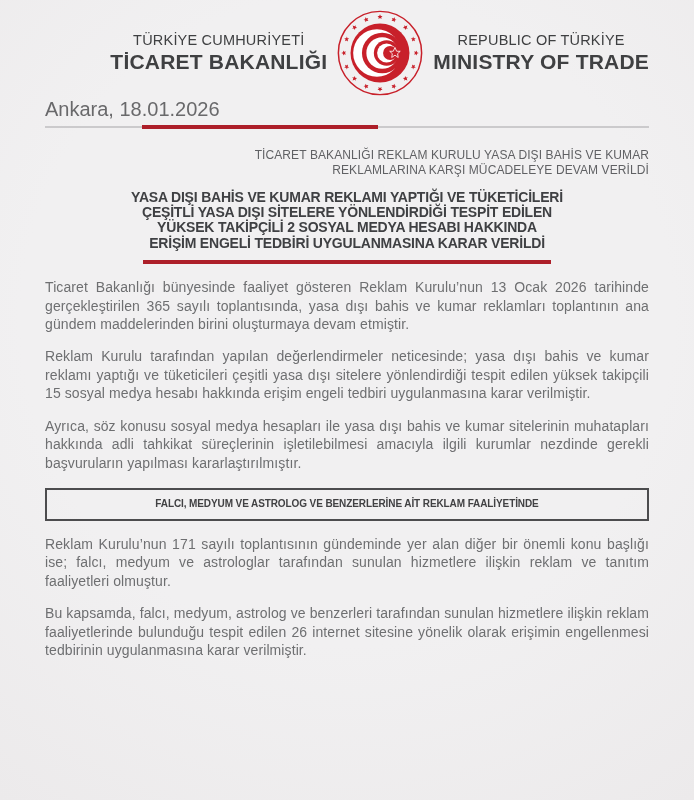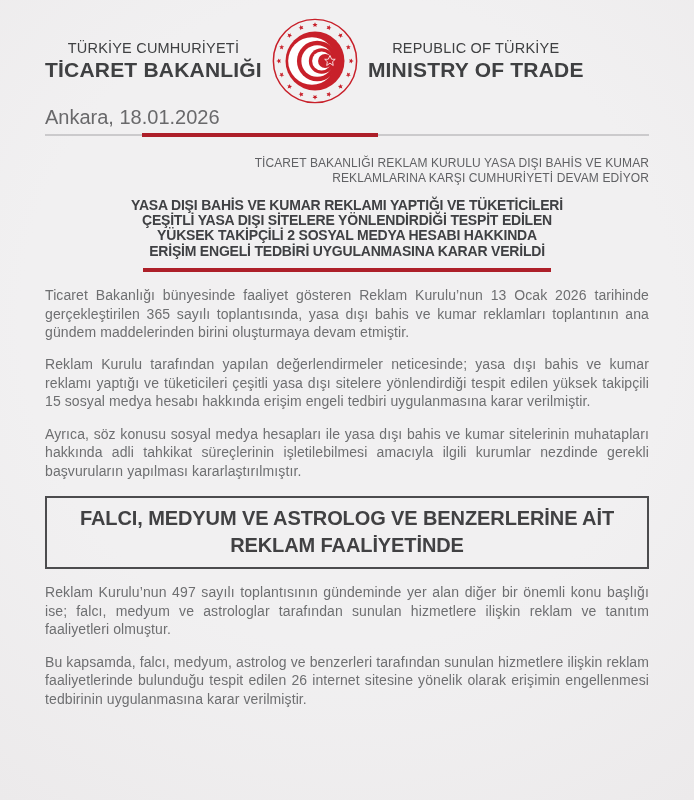--- a/index.html
+++ b/index.html
@@ -4,38 +4,38 @@
 <style>
   * { margin:0; padding:0; box-sizing:border-box; }
   html,body { background:#e9e8e9; }
   body { font-family:"Liberation Sans", sans-serif; }
   .page {
     width:694px; height:800px; margin:0 auto; overflow:hidden;
     background:radial-gradient(circle at 50% 40%, #f1f0f1 55%, #eceaeb 100%);
     padding:0 45px; position:relative;
   }
   
-  .header { display:flex; align-items:center; justify-content:flex-start; gap:9px; padding-top:17px; }
+  .header { display:flex; align-items:center; justify-content:flex-end; gap:9px; padding-top:9px; }
   .org-block { text-align:center; color:#3f4042; }
   .org-line1 { font-size:14.5px; letter-spacing:.2px; line-height:1.15; }
   .org-line2 { font-size:21px; font-weight:bold; letter-spacing:.2px; line-height:1.2; }
   .logo { width:88px; height:88px; flex:0 0 auto; }
   
   .dateline { font-size:20px; color:#69696b; margin-top:1px; }
   .divider { height:2px; background:#cbcacc; position:relative; margin-top:5px; }
   .divider-red { position:absolute; left:97px; top:-1px; width:236px; height:4px; background:#ad1f29; }
   
   .doc-title { margin-top:20px; text-align:right; color:#606164; font-size:12px; line-height:1.23; letter-spacing:.1px; }
   .headline { margin-top:12px; text-align:center; color:#3f4043; font-size:14px; font-weight:bold; line-height:1.1; letter-spacing:-0.2px; }
   .headline-rule { width:408px; height:4px; background:#ad1f29; margin:9px auto 0; }
   
   .para { margin-top:14px; font-size:14px; color:#6e6f71; line-height:1.32; text-align:justify; letter-spacing:.1px; }
   .box-heading {
     margin-top:16px; border:2px solid #4c4c4e; padding:7px 8px 8px;
-    text-align:center; color:#414143; font-size:20px; font-weight:bold; line-height:1.35; letter-spacing:-0.1px;
+    text-align:center; color:#414143; font-size:10px; font-weight:bold; line-height:1.35; letter-spacing:-0.1px;
   }
 </style>
 </head>
 <body>
 
 <div class="page">
 
   <div class="header">
     <div class="org-block">
       <div class="org-line1">TÜRKİYE CUMHURİYETİ</div>
@@ -81,35 +81,35 @@
     </div>
   </div>
 
   <div class="dateline">Ankara, 18.01.2026</div>
   <div class="divider">
     <div class="divider-red"></div>
   </div>
 
   <div class="doc-title">
     <div>TİCARET BAKANLIĞI REKLAM KURULU YASA DIŞI BAHİS VE KUMAR</div>
-    <div>REKLAMLARINA KARŞI CUMHURİYETİ DEVAM EDİYOR</div>
+    <div>REKLAMLARINA KARŞI MÜCADELEYE DEVAM VERİLDİ</div>
   </div>
 
   <div class="headline">
     <div>YASA DIŞI BAHİS VE KUMAR REKLAMI YAPTIĞI VE TÜKETİCİLERİ</div>
     <div>ÇEŞİTLİ YASA DIŞI SİTELERE YÖNLENDİRDİĞİ TESPİT EDİLEN</div>
     <div>YÜKSEK TAKİPÇİLİ 2 SOSYAL MEDYA HESABI HAKKINDA</div>
     <div>ERİŞİM ENGELİ TEDBİRİ UYGULANMASINA KARAR VERİLDİ</div>
   </div>
   <div class="headline-rule"></div>
 
   <p class="para">Ticaret Bakanlığı bünyesinde faaliyet gösteren Reklam Kurulu’nun 13 Ocak 2026 tarihinde gerçekleştirilen 365 sayılı toplantısında, yasa dışı bahis ve kumar reklamları toplantının ana gündem maddelerinden birini oluşturmaya devam etmiştir.</p>
   <p class="para">Reklam Kurulu tarafından yapılan değerlendirmeler neticesinde; yasa dışı bahis ve kumar reklamı yaptığı ve tüketicileri çeşitli yasa dışı sitelere yönlendirdiği tespit edilen yüksek takipçili 15 sosyal medya hesabı hakkında erişim engeli tedbiri uygulanmasına karar verilmiştir.</p>
   <p class="para">Ayrıca, söz konusu sosyal medya hesapları ile yasa dışı bahis ve kumar sitelerinin muhatapları hakkında adli tahkikat süreçlerinin işletilebilmesi amacıyla ilgili kurumlar nezdinde gerekli başvuruların yapılması kararlaştırılmıştır.</p>
 
   <div class="box-heading">
     <div>FALCI, MEDYUM VE ASTROLOG VE BENZERLERİNE AİT REKLAM FAALİYETİNDE</div>
   </div>
 
-  <p class="para">Reklam Kurulu’nun 497 sayılı toplantısının gündeminde yer alan diğer bir önemli konu başlığı ise; falcı, medyum ve astrologlar tarafından sunulan hizmetlere ilişkin reklam ve tanıtım faaliyetleri olmuştur.</p>
+  <p class="para">Reklam Kurulu’nun 171 sayılı toplantısının gündeminde yer alan diğer bir önemli konu başlığı ise; falcı, medyum ve astrologlar tarafından sunulan hizmetlere ilişkin reklam ve tanıtım faaliyetleri olmuştur.</p>
   <p class="para">Bu kapsamda, falcı, medyum, astrolog ve benzerleri tarafından sunulan hizmetlere ilişkin reklam faaliyetlerinde bulunduğu tespit edilen 26 internet sitesine yönelik olarak erişimin engellenmesi tedbirinin uygulanmasına karar verilmiştir.</p>
 
 </div>
 
 </body></html>

